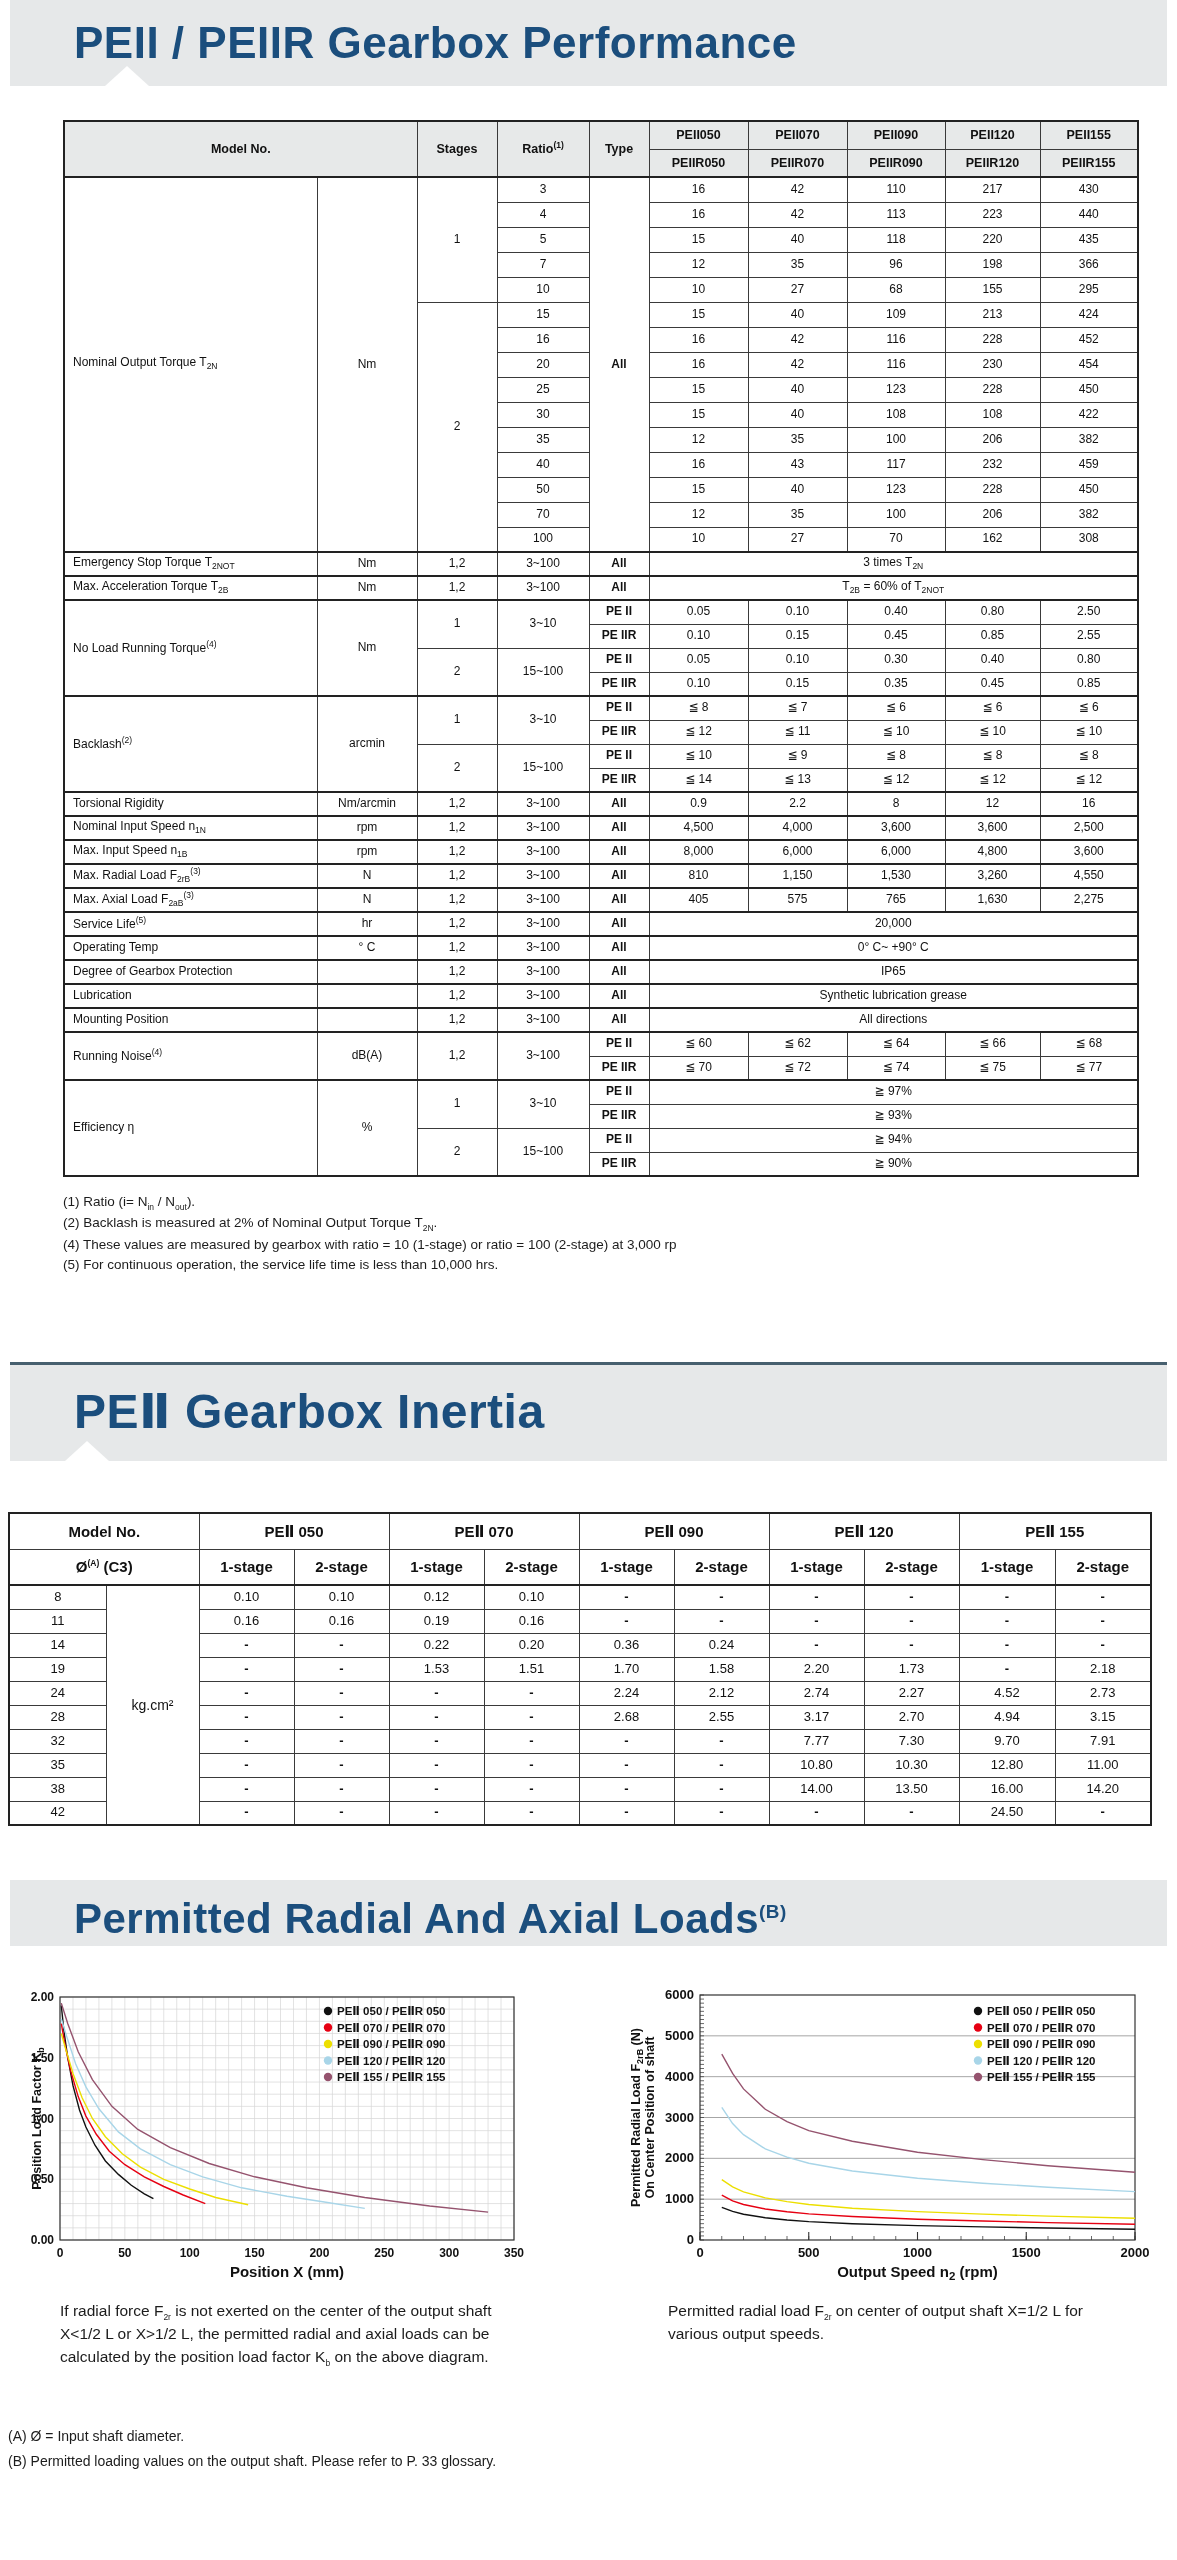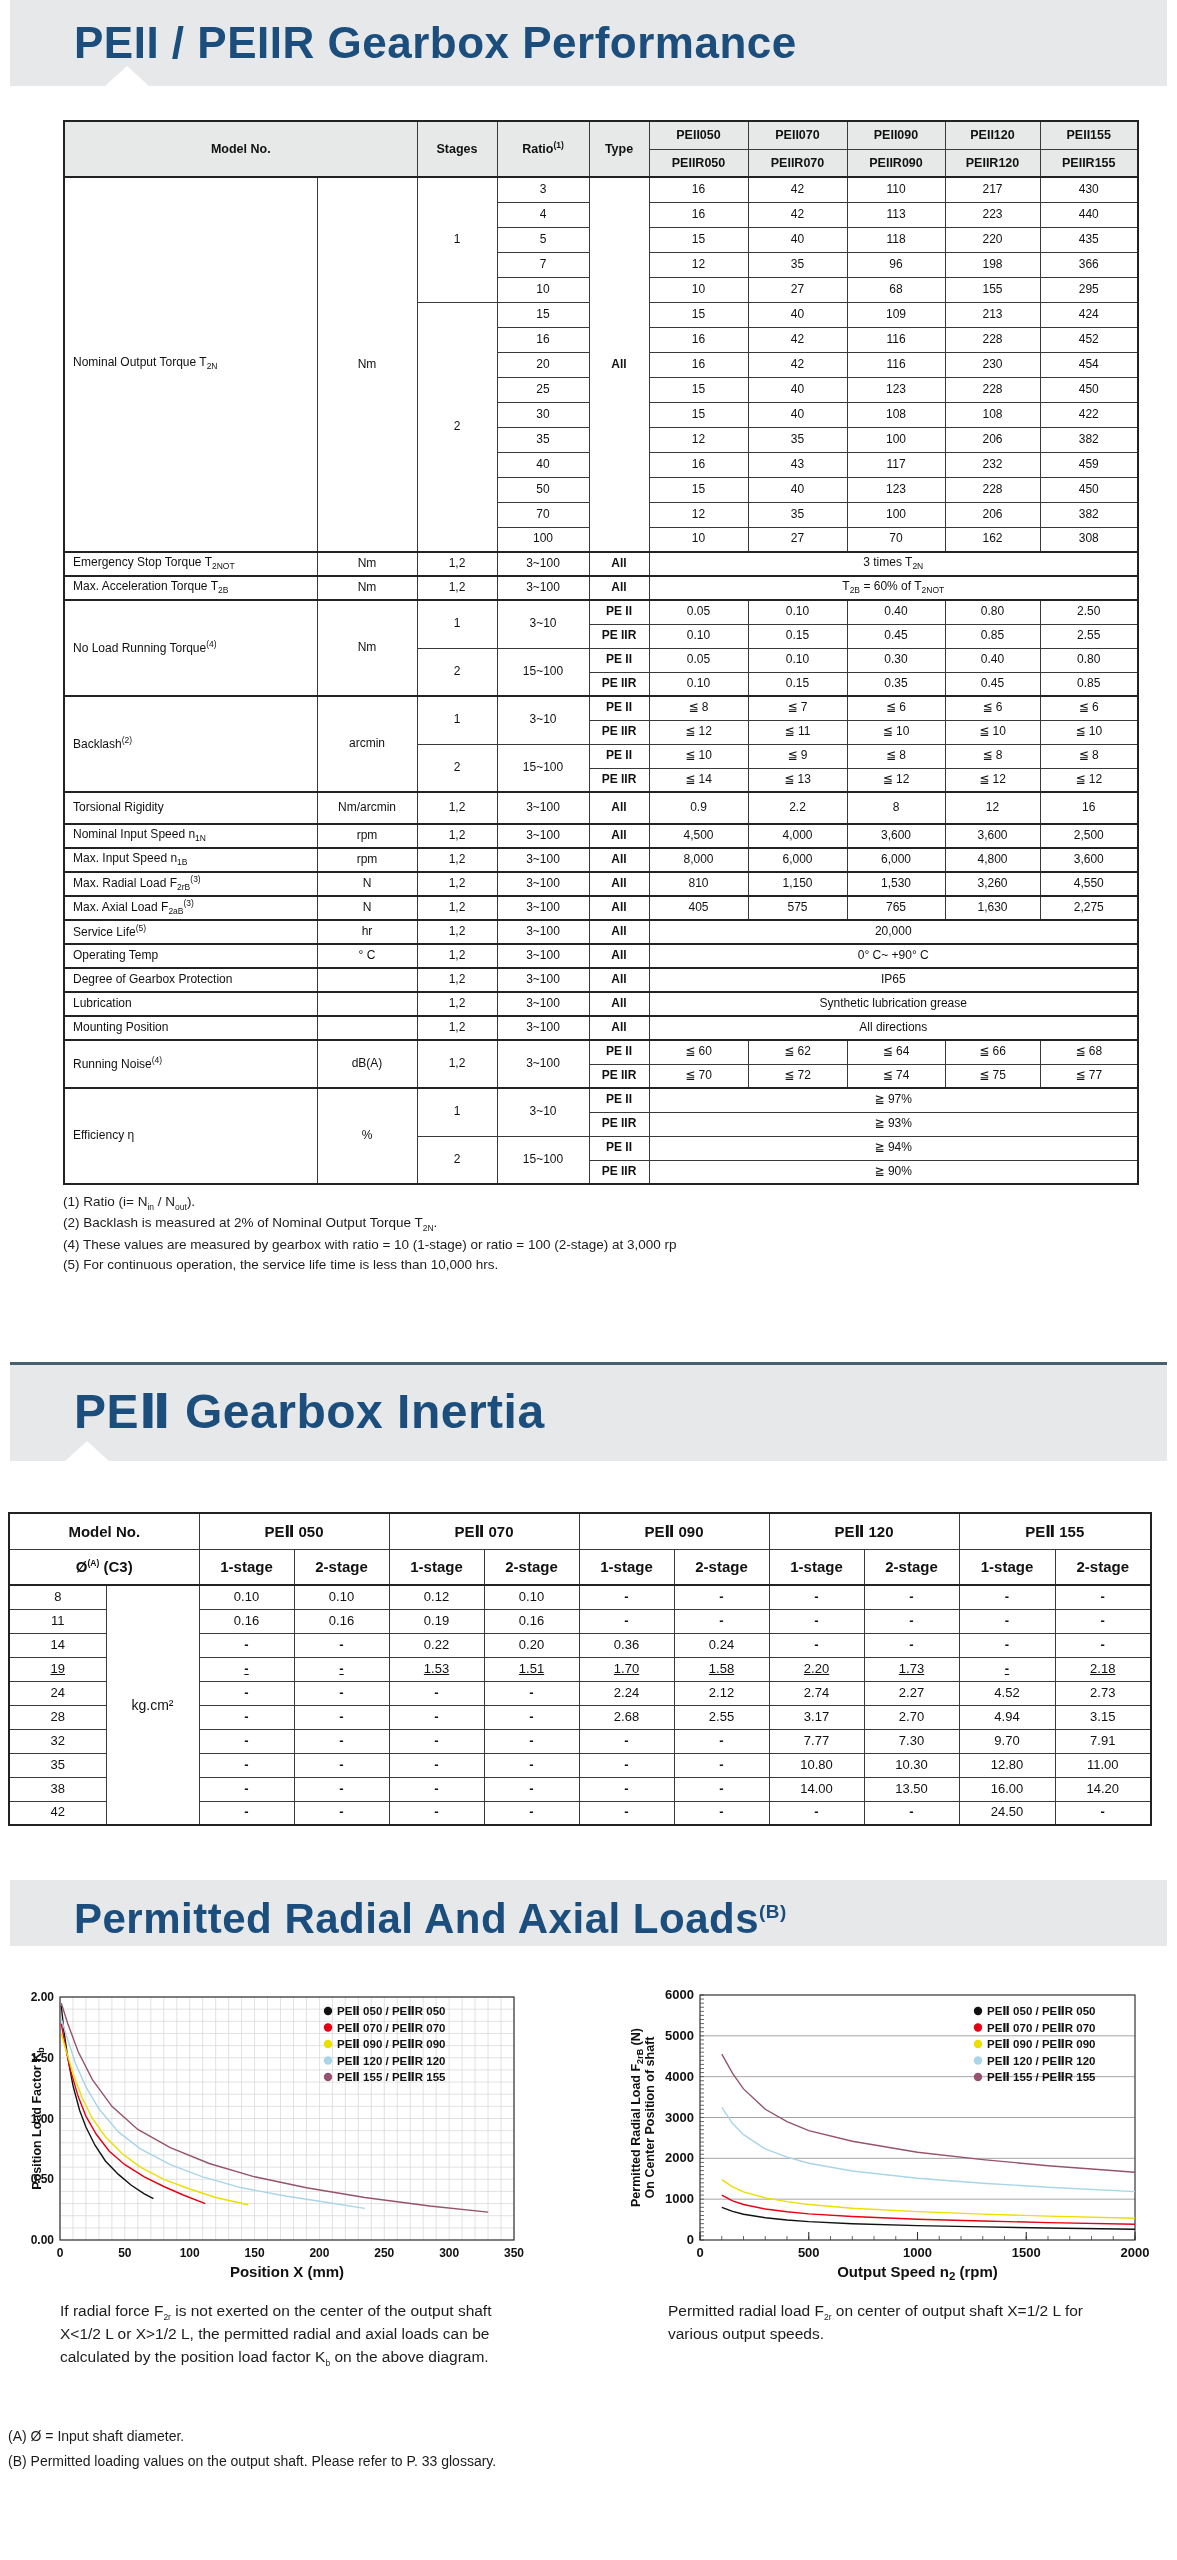--- a/index.html
+++ b/index.html
@@ -296,21 +296,21 @@
           <td>≦ 8</td>
         </tr>
         <tr style="height: 24px;">
           <td class="b">PE IIR</td>
           <td>≦ 14</td>
           <td>≦ 13</td>
           <td>≦ 12</td>
           <td>≦ 12</td>
           <td>≦ 12</td>
         </tr>
-        <tr class="sep" style="height: 32px; padding-left: 48px;">
+        <tr class="sep" style="height: 24px; padding-left: 48px;">
           <td class="l">Torsional Rigidity</td>
           <td>Nm/arcmin</td>
           <td>1,2</td>
           <td>3~100</td>
           <td class="b">All</td>
           <td>0.9</td>
           <td>2.2</td>
           <td>8</td>
           <td>12</td>
           <td>16</td>
@@ -530,21 +530,21 @@
           <td class="d">-</td>
           <td>0.22</td>
           <td>0.20</td>
           <td>0.36</td>
           <td>0.24</td>
           <td class="d">-</td>
           <td class="d">-</td>
           <td class="d">-</td>
           <td class="d">-</td>
         </tr>
-        <tr style="height: 24px; text-decoration: underline;">
+        <tr style="height: 24px;">
           <td>19</td>
           <td class="d">-</td>
           <td class="d">-</td>
           <td>1.53</td>
           <td>1.51</td>
           <td>1.70</td>
           <td>1.58</td>
           <td>2.20</td>
           <td>1.73</td>
           <td class="d">-</td>

